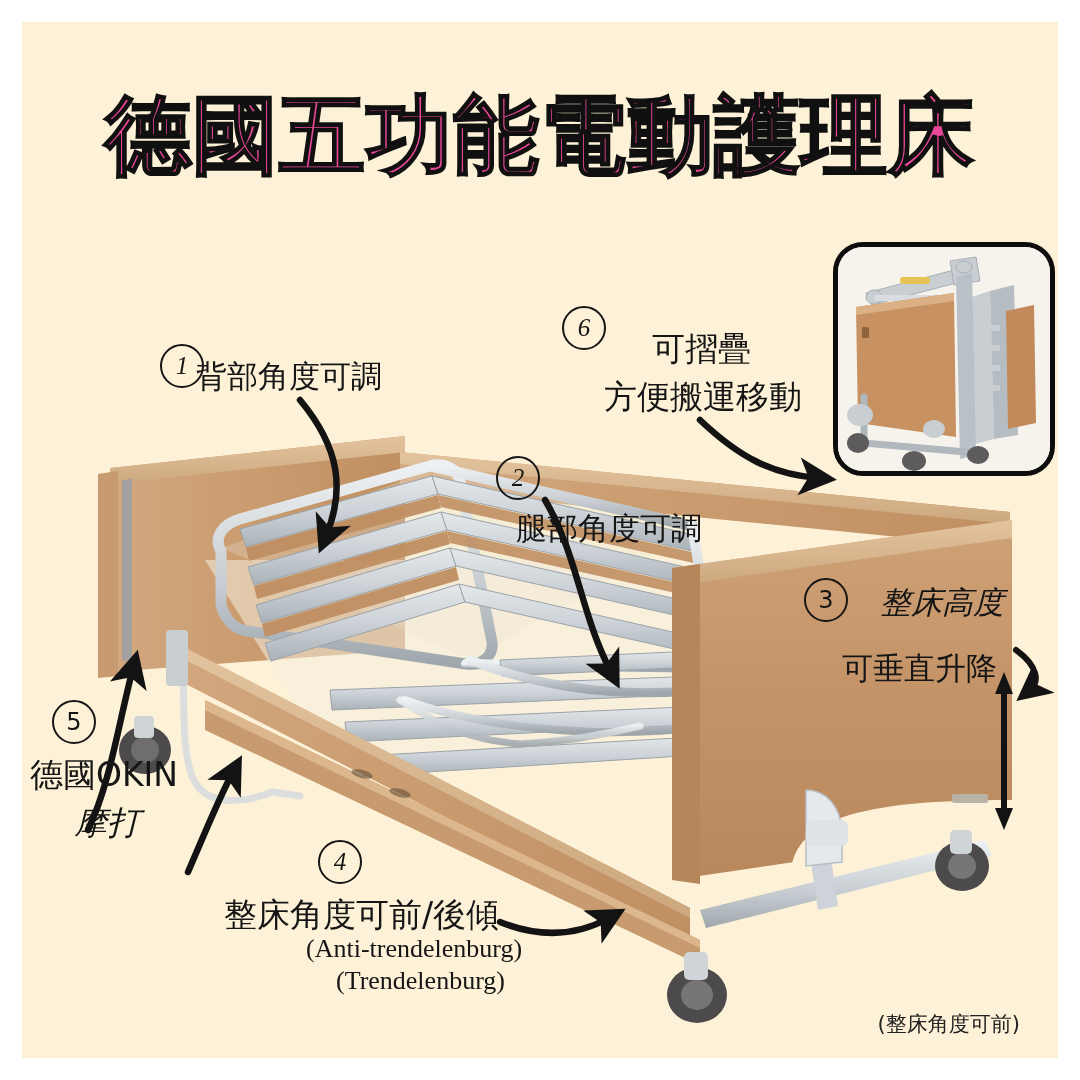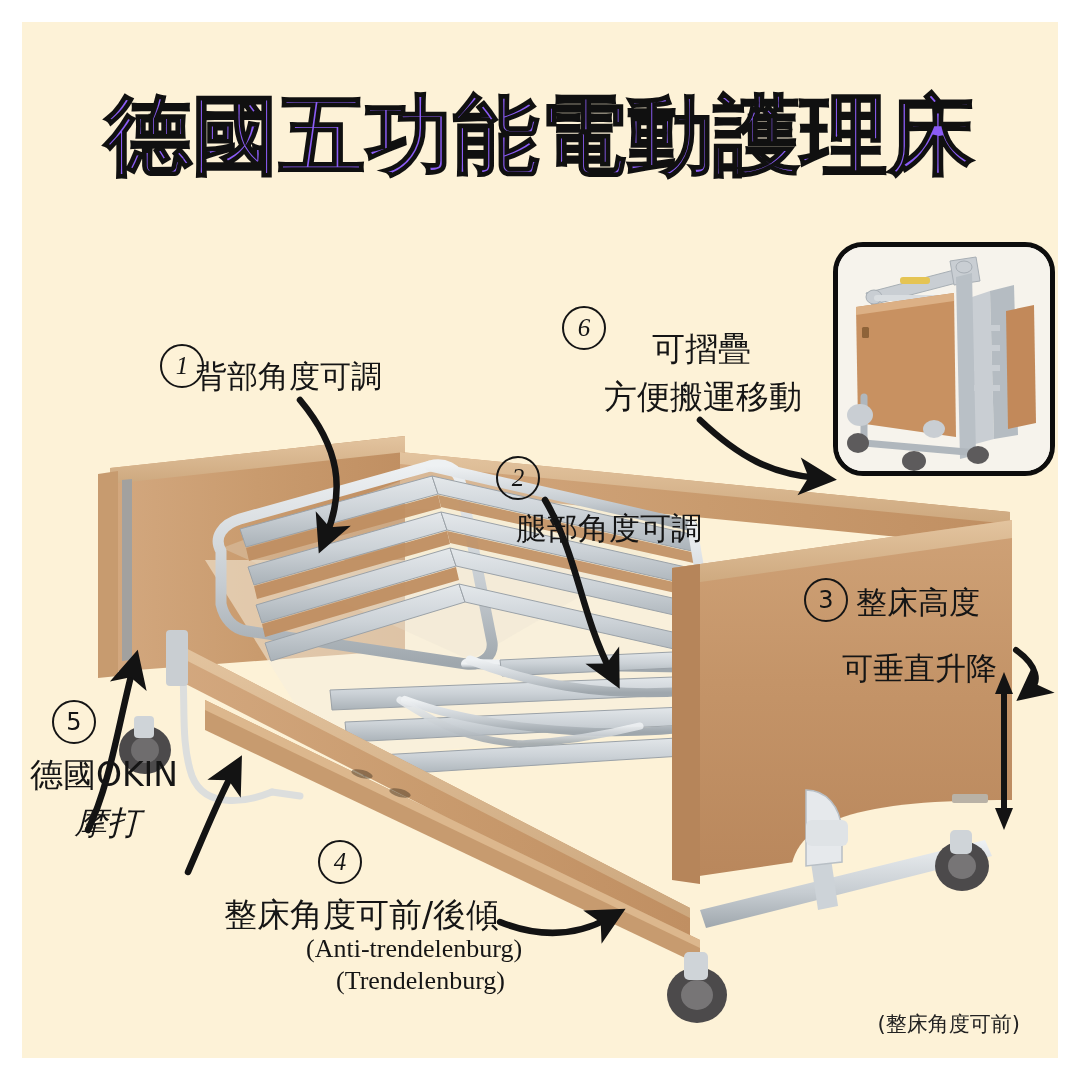--- a/index.html
+++ b/index.html
@@ -30,21 +30,21 @@
   .title {
     position: absolute;
     left: 0;
     top: 92px;
     width: 1080px;
     text-align: center;
     font-family: "DejaVu Sans", "Liberation Sans", sans-serif;
     font-weight: bold;
     font-size: 86px;
     letter-spacing: 1px;
-    color: #8b5cf6;
+    color: #ec4899;
     line-height: 1;
     white-space: nowrap;
     -webkit-text-stroke: 2px #101010;
   }
 
   
   .callout {
     position: absolute;
     color: #151515;
     font-family: "DejaVu Sans", "Liberation Sans", sans-serif;
@@ -330,21 +330,21 @@
     </svg>
   </div>
 
   <div class="circ" style="left:160px; top:344px;">1</div>
   <div class="callout cn" style="left:196px; top:358px;">背部角度可調</div>
 
   <div class="circ" style="left:496px; top:456px;">2</div>
   <div class="callout cn" style="left:516px; top:510px;">腿部角度可調</div>
 
   <div class="circ plain" style="left:804px; top:578px;">3</div>
-  <div class="callout cn" style="left:856px; top:584px;">整床高度</div>
+  <div class="callout cn" style="left:880px; top:584px;font-style:italic;">整床高度</div>
   <div class="callout cn" style="left:842px; top:650px;">可垂直升降</div>
 
   <div class="circ" style="left:318px; top:840px;">4</div>
   <div class="callout cn-big" style="left:224px; top:896px;">整床角度可前/後傾</div>
   <div class="callout en" style="left:258px; top:934px;">(Anti-trendelenburg)</div>
   <div class="callout en" style="left:288px; top:966px;">(Trendelenburg)</div>
 
   <div class="circ plain" style="left:52px; top:700px;">5</div>
   <div class="callout cn-big" style="left:30px; top:756px;">德國OKIN</div>
   <div class="callout cn-big" style="left:74px; top:804px;font-style:italic;">摩打</div>

